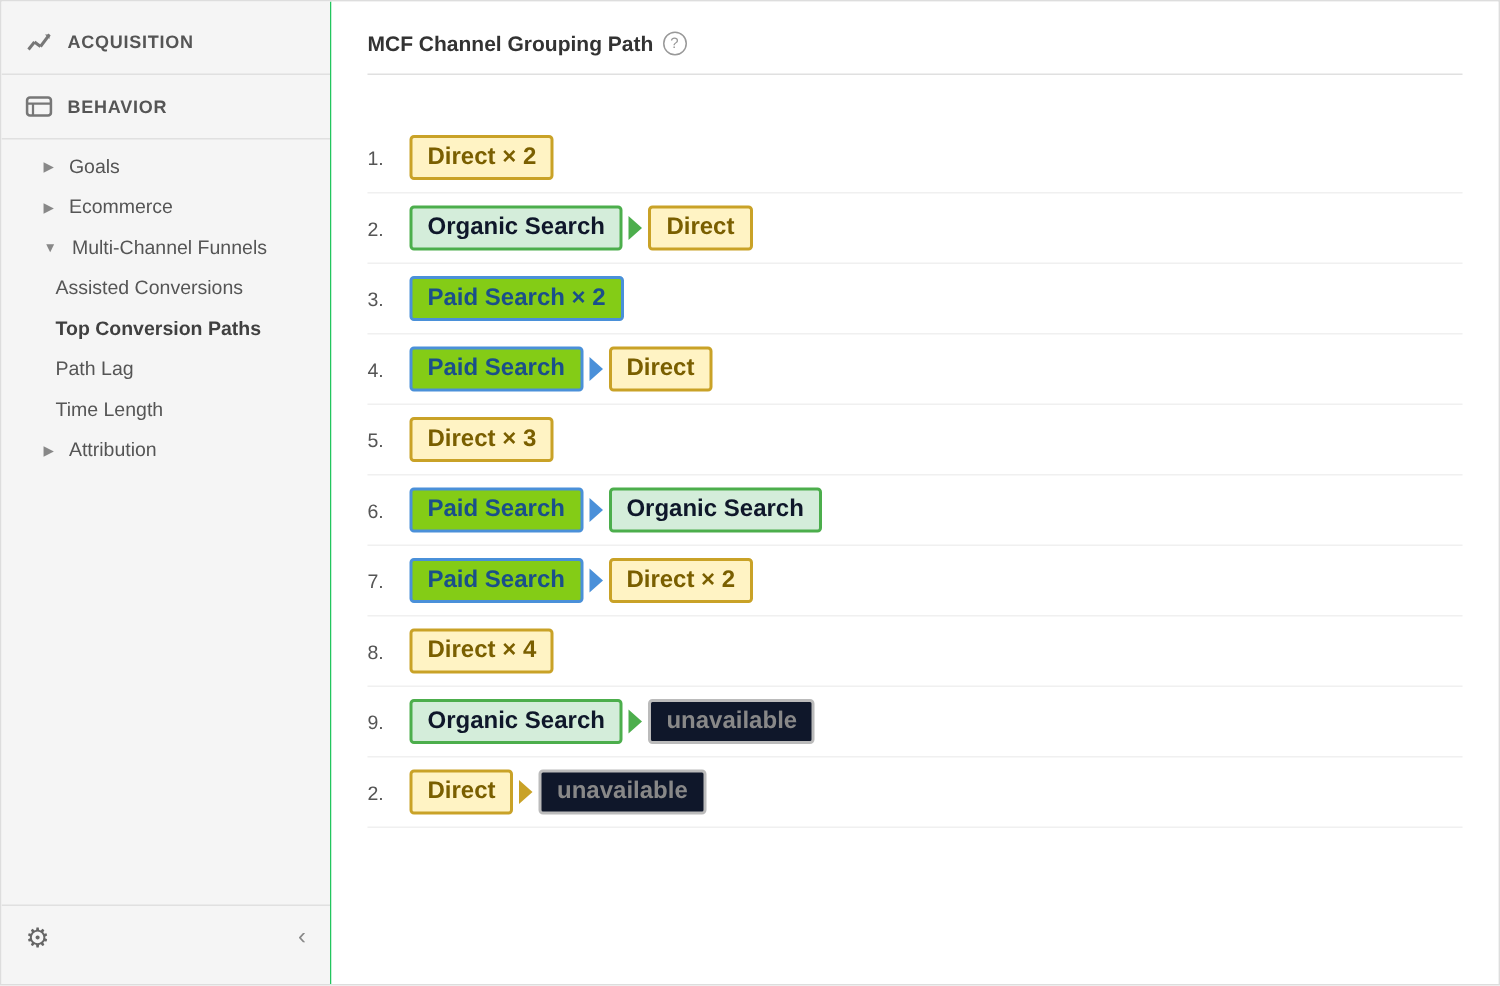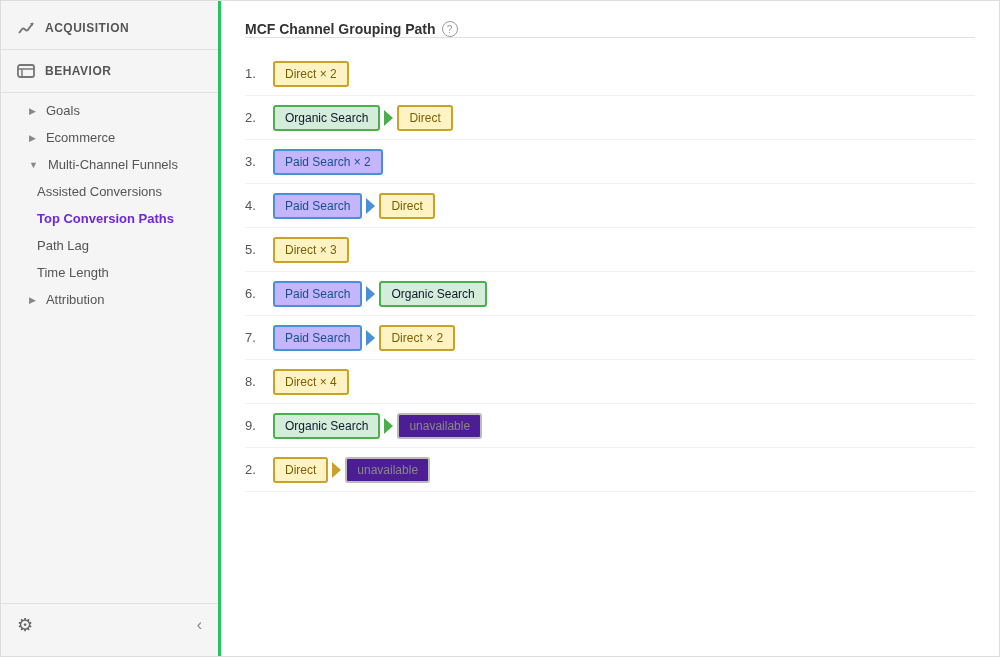--- a/index.html
+++ b/index.html
@@ -17,21 +17,21 @@
       background: #fff;
       display: flex;
       border: 1px solid #ddd;
       overflow: hidden;
       position: relative;
     }
     
     .sidebar {
       width: 220px;
       background: #f5f5f5;
-      border-right: 3px solid #22c55e;
+      border-right: 1px solid #22c55e;
       display: flex;
       flex-direction: column;
       padding: 10px 0;
       flex-shrink: 0;
     }
     .sidebar-section {
       padding: 8px 16px;
       display: flex;
       align-items: center;
       gap: 10px;
@@ -59,21 +59,21 @@
     .sidebar-item {
       padding: 6px 16px 6px 28px;
       display: flex;
       align-items: center;
       gap: 8px;
       cursor: pointer;
       font-size: 13px;
       color: #555;
     }
     .sidebar-item.active {
-      color: #6d28d9;
+      color: #404040;
       font-weight: bold;
     }
     .sidebar-item.sub {
       padding-left: 36px;
     }
     .sidebar-arrow {
       font-size: 9px;
       color: #888;
       margin-right: 2px;
     }
@@ -99,21 +99,22 @@
     .main {
       flex: 1;
       padding: 20px 24px;
       overflow-y: auto;
       background: #fff;
     }
     .main-header {
       display: flex;
       align-items: flex-start;
       gap: 6px;
-      margin-bottom: 14px;
+      margin-bottom: 32px;
+      padding-bottom: 12px;
       border-bottom: 1px solid #e0e0e0;
     }
     .main-title {
       font-size: 14px;
       font-weight: bold;
       color: #333;
     }
     .help-icon {
       width: 16px;
       height: 16px;
@@ -145,43 +146,43 @@
       align-items: center;
       gap: 0;
       flex-wrap: wrap;
     }
     
     .tag {
       display: inline-flex;
       align-items: center;
       padding: 4px 10px;
       border-radius: 3px;
-      font-size: 12px;
-      font-weight: 400;
+      font-size: 16px;
+      font-weight: 700;
       border: 2px solid;
       position: relative;
       white-space: nowrap;
     }
     .tag-gold {
       background: #fff3c4;
       border-color: #c9a227;
       color: #7a5f00;
     }
     .tag-green {
       background: #d4edda;
       border-color: #4cae4c;
       color: #0f172a;
     }
     .tag-blue {
-      background: #c4b5fd;
+      background: #84cc16;
       border-color: #4a90d9;
       color: #1a4f8a;
     }
     .tag-gray {
-      background: #4c1d95;
+      background: #0f172a;
       border-color: #bbb;
       color: #888;
     }
     .chevron-right {
       display: inline-block;
       width: 0;
       height: 0;
       border-top: 8px solid transparent;
       border-bottom: 8px solid transparent;
       margin: 0 4px;

